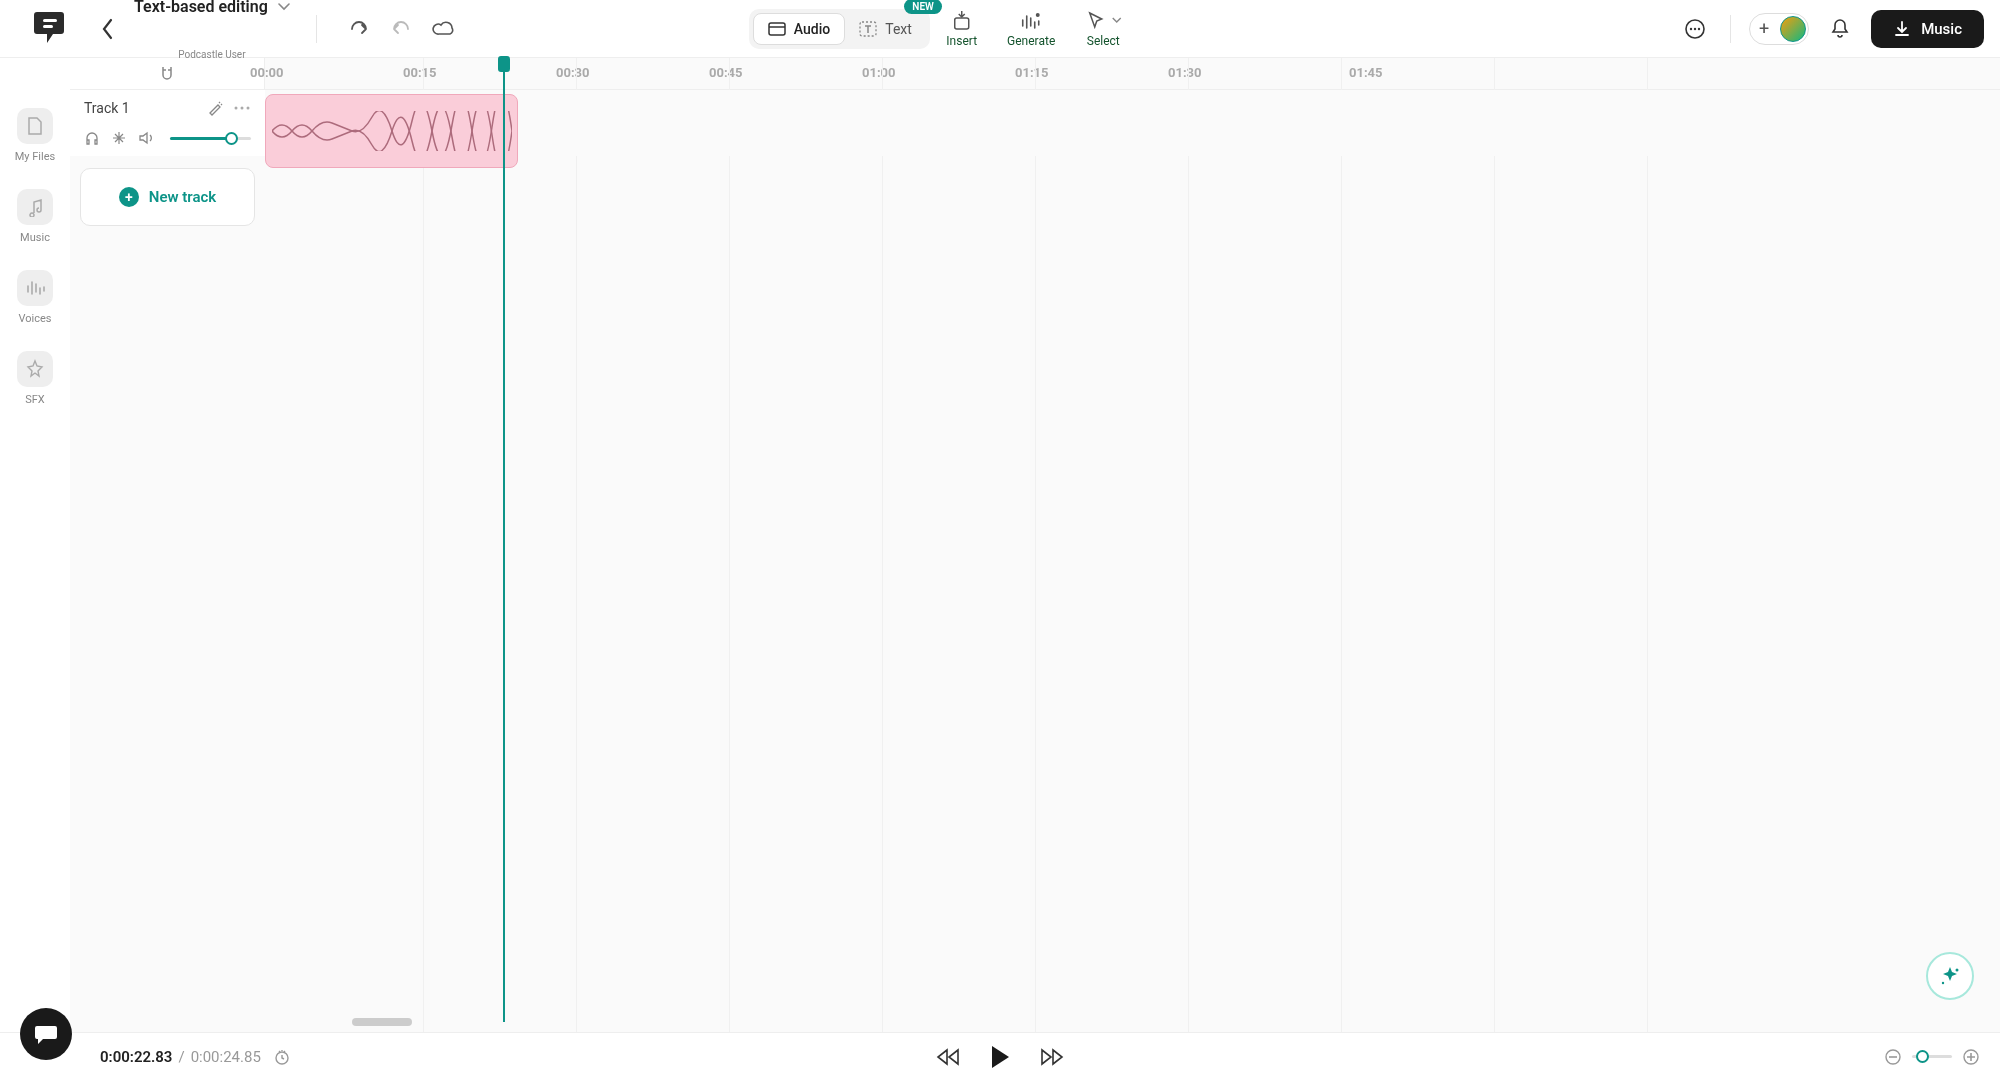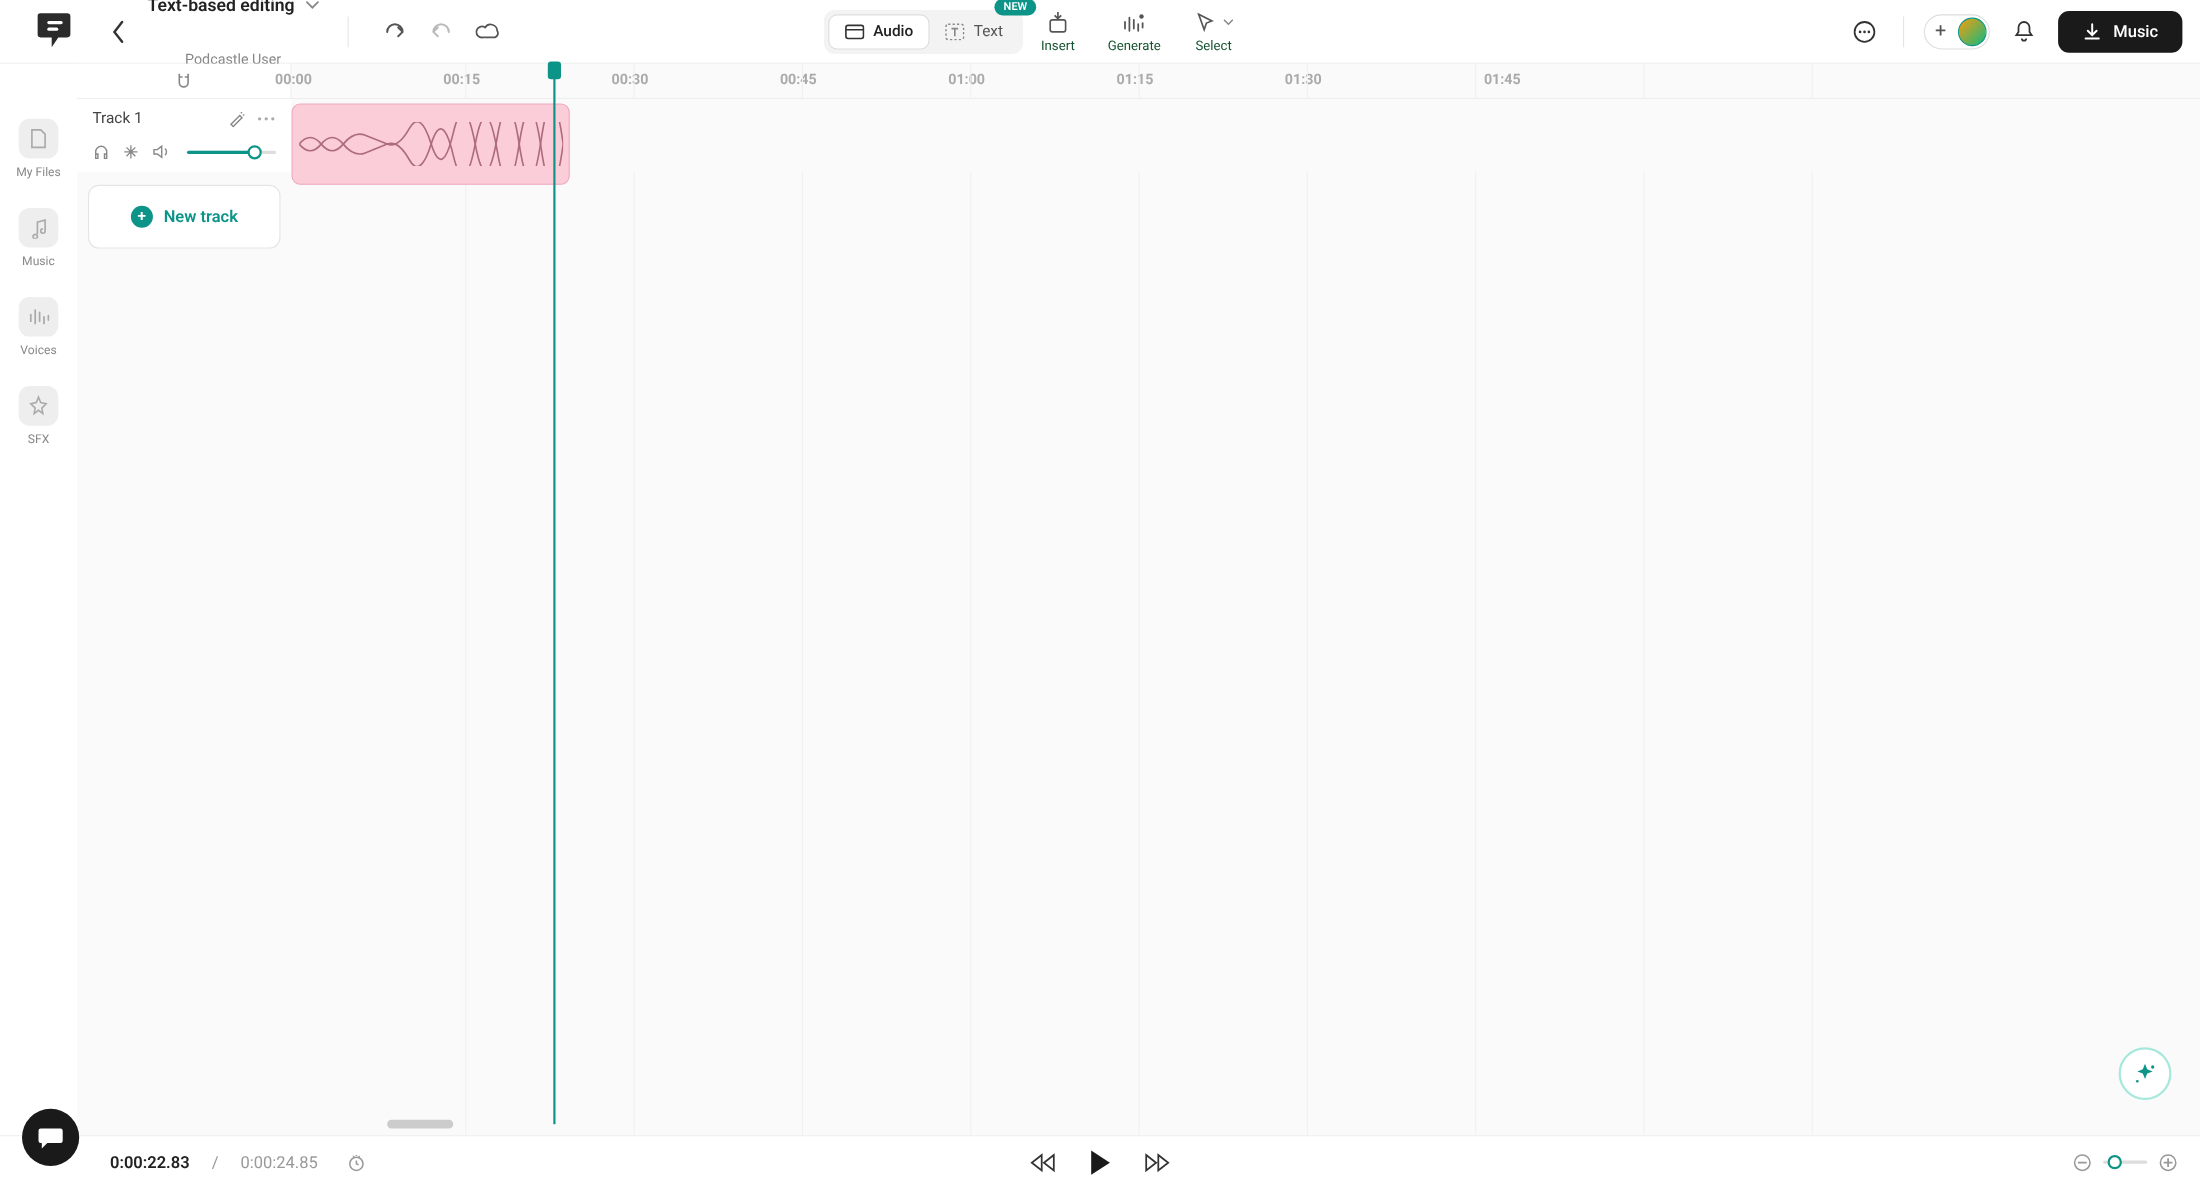--- a/index.html
+++ b/index.html
@@ -4,21 +4,21 @@
 <style>
 * { margin: 0; padding: 0; box-sizing: border-box; font-family: -apple-system, BlinkMacSystemFont, "Segoe UI", Roboto, sans-serif; }
 body { width: 2000px; height: 1080px; background: #fff; overflow: hidden; position: relative; }
 .topbar { height: 58px; display: flex; align-items: center; padding: 0 16px; border-bottom: 1px solid #eee; gap: 8px; }
 .logo { width: 70px; display: flex; align-items: center; justify-content: center; }
 .logo svg { width: 34px; height: 40px; }
 .back-btn { width: 28px; height: 28px; display: flex; align-items: center; justify-content: center; cursor: pointer; }
 .title-block { display: flex; flex-direction: column; margin-left: 4px; align-items: center; }
 .title-row { display: flex; align-items: center; gap: 10px; }
 .title-text { font-size: 16px; font-weight: 600; color: #222; }
-.subtitle { font-size: 13px; color: #888; margin-top: 33px; }
+.subtitle { font-size: 10px; color: #888; margin-top: 33px; }
 .divider-v { width: 1px; height: 28px; background: #e5e5e5; margin: 0 18px; }
 .icon-btn { width: 34px; height: 34px; display: flex; align-items: center; justify-content: center; cursor: pointer; border-radius: 8px; color: #555; }
 .center-actions { display: flex; align-items: center; gap: 30px; margin-left: auto; margin-right: auto; position: absolute; left: 50%; transform: translateX(-50%); }
 .action-item { display: flex; flex-direction: column; align-items: center; gap: 2px; cursor: pointer; position: relative; }
 .action-item .label { font-size: 12px; color: #14532d; }
 .action-item.record .label { color: #d33; }
 .action-icon { width: 22px; height: 22px; display: flex; align-items: center; justify-content: center; }
 .record-dot { width: 16px; height: 16px; background: #d33; border-radius: 50%; }
 .mode-toggle { display: flex; align-items: center; background: #f3f3f3; border-radius: 10px; padding: 4px; position: relative; margin-left: 280px; }
 .mode-btn { display: flex; align-items: center; gap: 8px; padding: 7px 14px; border-radius: 8px; cursor: pointer; font-size: 14px; color: #555; }
@@ -54,21 +54,21 @@
 .waveform { opacity: 0.6; }
 .new-track-row { display: flex; margin-top: 12px; gap: 12px; padding-right: 12px;}
 .new-track-btn { width: 175px; margin-left: 10px; display: flex; align-items: center; justify-content: center; gap: 10px; padding: 18px 12px; border: 1px solid #e5e5e5; border-radius: 10px; background: #fff; cursor: pointer; color: #0d9488; font-weight: 600; font-size: 15px; }
 .new-track-plus { width: 20px; height: 20px; background: #0d9488; border-radius: 50%; display: flex; align-items: center; justify-content: center; color: #fff; font-size: 14px; line-height: 1;}
 .dropzone { flex: 1; border: 1.5px dashed #ddd; border-radius: 10px; display: flex; align-items: center; justify-content: center; gap: 12px; color: #888; font-size: 15px; background: #fff; cursor: pointer; }
 .grid-lines { position: absolute; top: 0; bottom: 0; left: 195px; right: 0; pointer-events: none; }
 .grid-line { position: absolute; top: 0; bottom: 0; width: 1px; background: #f0f0f0; }
 .scrollbar-h { position: absolute; bottom: 6px; left: 268px; right: 12px; height: 8px; }
 .scroll-thumb { width: 60px; height: 8px; background: #ccc; border-radius: 4px; margin-left: 14px; }
 .bottombar { position: absolute; bottom: 0; left: 0; right: 0; height: 48px; display: flex; align-items: center; padding: 0 20px 0 100px; background: #fff; border-top: 1px solid #eee; }
-.time-display { font-size: 15px; display: flex; align-items: center; gap: 20px; }
+.time-display { font-size: 15px; display: flex; align-items: center; gap: 6px; }
 .time-current { font-weight: 600; color: #222; }
 .time-total { color: #999; }
 .playback-controls { position: absolute; left: 50%; transform: translateX(-50%); display: flex; align-items: center; gap: 28px; }
 .play-btn svg, .skip-btn svg { display: block; }
 .zoom-controls { margin-left: auto; display: flex; align-items: center; gap: 10px; }
 .zoom-slider-track { width: 40px; height: 3px; background: #ddd; border-radius: 2px; position: relative; }
 .zoom-knob { position: absolute; top: -5px; left: 4px; width: 13px; height: 13px; background: #fff; border: 2px solid #0d9488; border-radius: 50%; }
 .chat-fab { position: absolute; bottom: 20px; left: 20px; width: 52px; height: 52px; background: #1a1a1a; border-radius: 50%; display: flex; align-items: center; justify-content: center; cursor: pointer; }
 .ai-fab { position: absolute; bottom: 80px; right: 26px; width: 48px; height: 48px; background: #fff; border: 2px solid #a7e8dc; border-radius: 50%; display: flex; align-items: center; justify-content: center; cursor: pointer; }
 .select-group { display:flex; align-items:center; gap:4px;}

